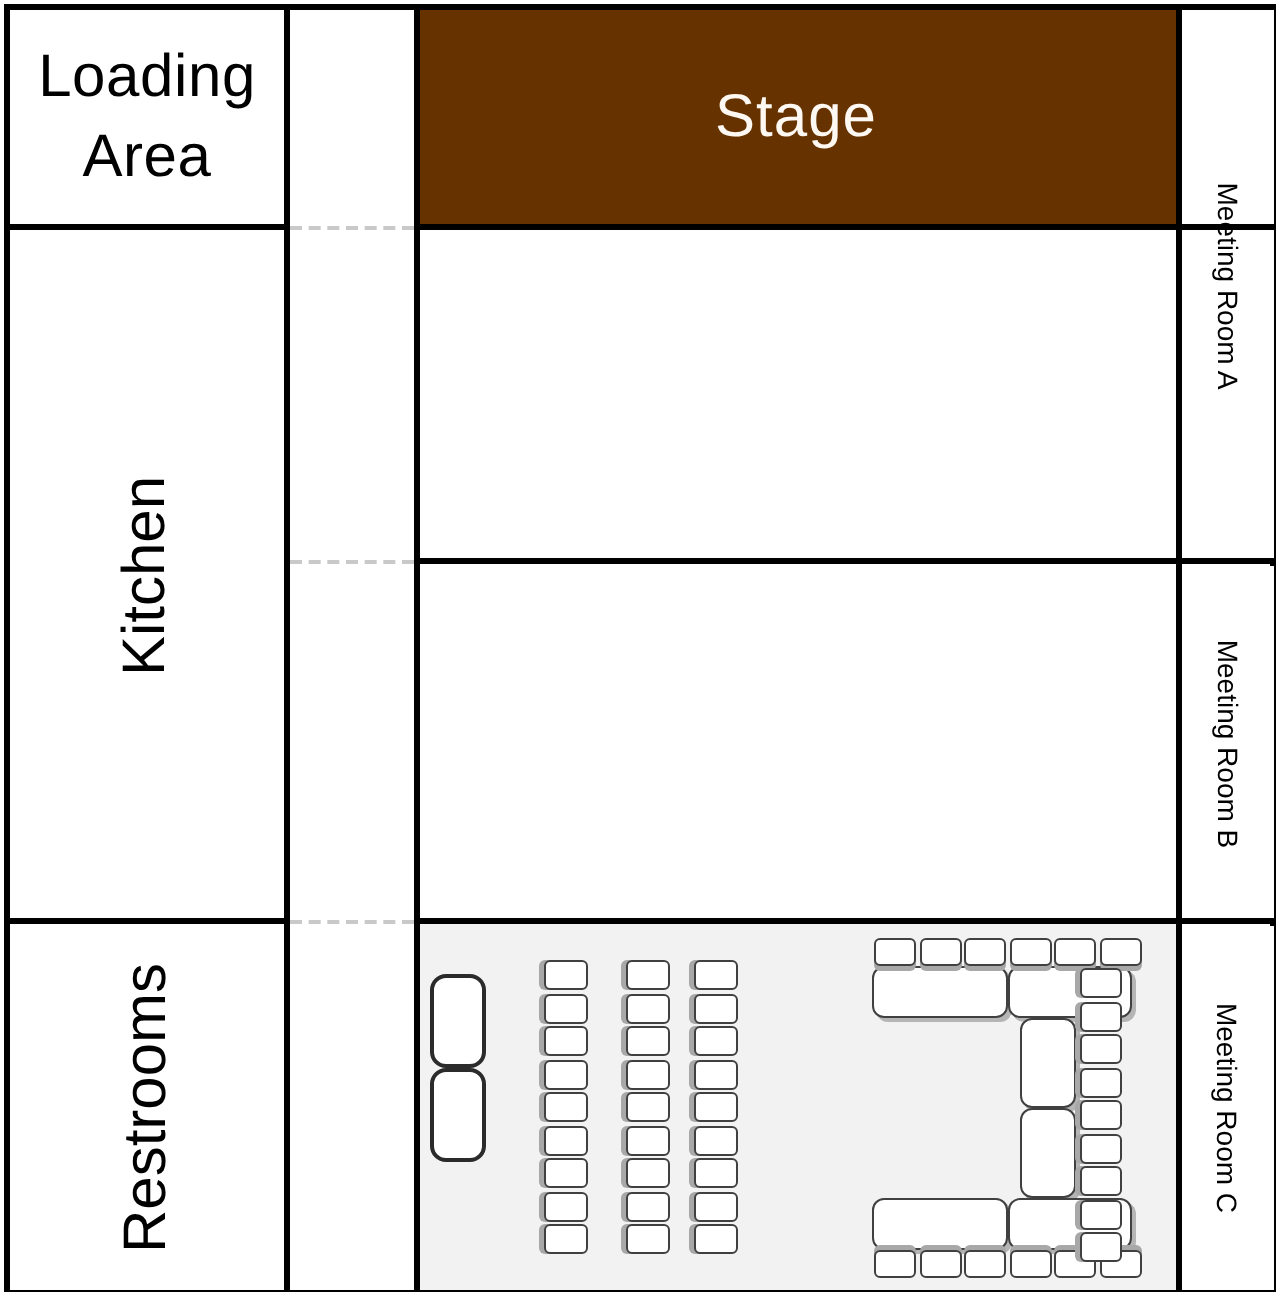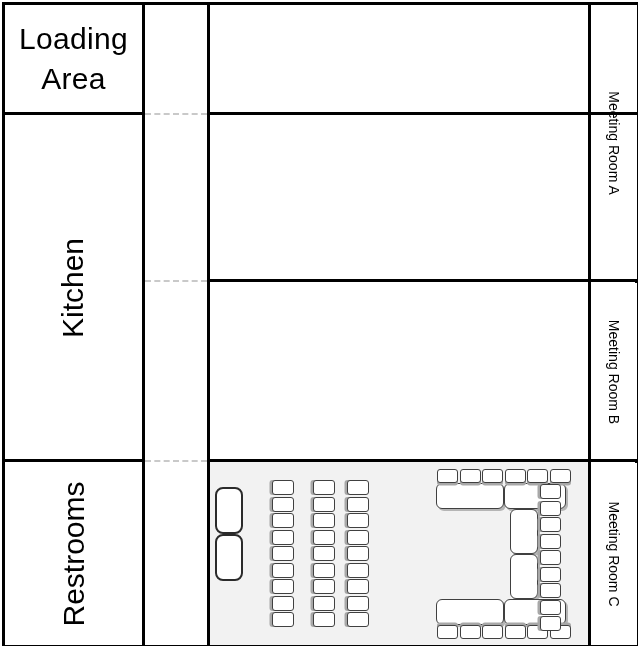--- a/index.html
+++ b/index.html
@@ -118,20 +118,23 @@
 </style>
 </head>
 <body>
 
 <div id="plan">
 
   <div class="outer-border"></div>
 
   <div class="floor-tint" style="left:208px; top:462px; width:380px; height:183px;"></div>
 
+  <div class="stage" style="left:208px; top:5px; width:380px; height:108px; background:#663300;">
+    <span class="stage-label">Stage</span>
+  </div>
 
   <div class="cell" style="left:5px; top:5px; width:137px; height:108px;">
     <span class="label-horiz">Loading
 Area</span>
   </div>
 
   <div class="cell" style="left:5px; top:116px; width:137px; height:344px;">
     <span class="label-rot-ccw">Kitchen</span>
   </div>
 

